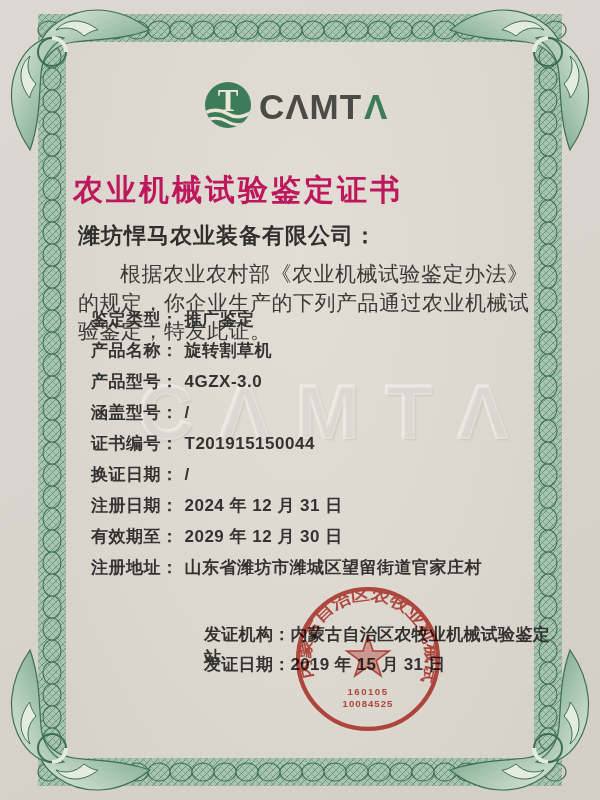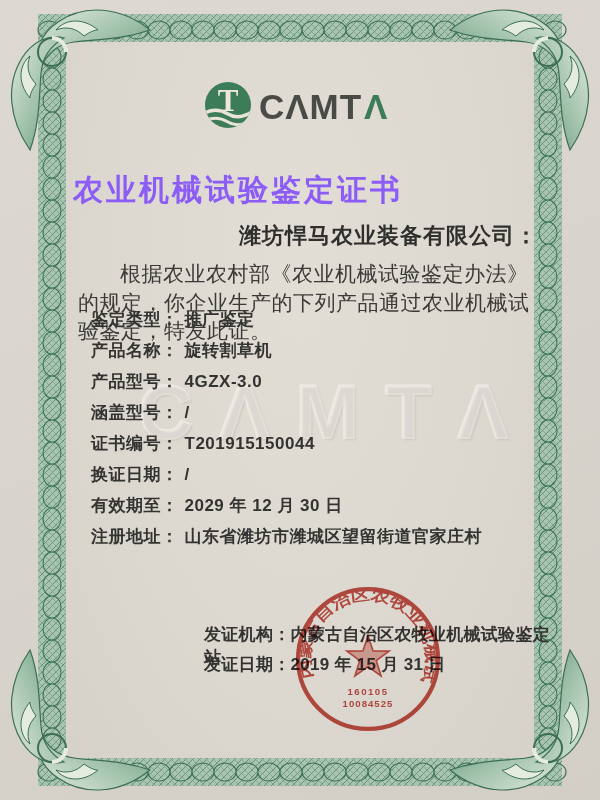--- a/index.html
+++ b/index.html
@@ -12,25 +12,25 @@
     position:absolute;left:66px;top:42px;right:66px;bottom:42px;
     background:radial-gradient(ellipse at 50% 30%,#e2ddd5 0%,#dcd7cf 60%,#d6d1c9 100%);
     z-index:0;
   }
   .frame-svg{position:absolute;left:0;top:0;z-index:1;}
   .content{position:absolute;left:0;top:0;width:600px;height:800px;z-index:3;}
   .logo-wrap{position:absolute;left:203px;top:78px;width:194px;height:54px;}
   .cert-title{
     position:absolute;left:0;top:170px;width:476px;text-align:center;
     font-family:"Liberation Serif","DejaVu Serif",serif;
-    font-size:30px;font-weight:700;letter-spacing:3px;color:#8b5cf6;
+    font-size:30px;font-weight:700;letter-spacing:3px;color:#be185d;
   }
   .recipient{
     position:absolute;left:78px;top:221px;width:460px;
-    font-size:22px;font-weight:700;color:#2f2f2d;letter-spacing:1px;text-align:right;
+    font-size:22px;font-weight:700;color:#2f2f2d;letter-spacing:1px;
   }
   .body-par{
     position:absolute;left:78px;top:260px;width:452px;
     font-size:21px;line-height:28.5px;color:#3a3a38;
     text-indent:2em;font-weight:500;letter-spacing:0.5px;
   }
   .fields{position:absolute;left:91px;top:308px;width:440px;}
   .field-row{height:20px;margin-bottom:11px;font-size:17px;color:#333331;font-weight:700;letter-spacing:0.5px;}
   .field-row .lab{margin-right:6px;}
   .issuer{position:absolute;left:204px;top:623px;width:360px;font-size:17px;color:#333331;font-weight:700;}
@@ -139,20 +139,23 @@
     <div class="field-row">
       <span class="lab">涵盖型号：</span><span class="val">/</span>
     </div>
     <div class="field-row">
       <span class="lab">证书编号：</span><span class="val">T201915150044</span>
     </div>
     <div class="field-row">
       <span class="lab">换证日期：</span><span class="val">/</span>
     </div>
     <div class="field-row">
+      <span class="lab">注册日期：</span><span class="val">2024 年 12 月 31 日</span>
+    </div>
+    <div class="field-row">
       <span class="lab">有效期至：</span><span class="val">2029 年 12 月 30 日</span>
     </div>
     <div class="field-row">
       <span class="lab">注册地址：</span><span class="val">山东省潍坊市潍城区望留街道官家庄村</span>
     </div>
   </div>
 
   <div class="issuer">
     <div class="line">发证机构：内蒙古自治区农牧业机械试验鉴定站</div>
     <div class="line">发证日期：2019 年 15 月 31 日</div>

